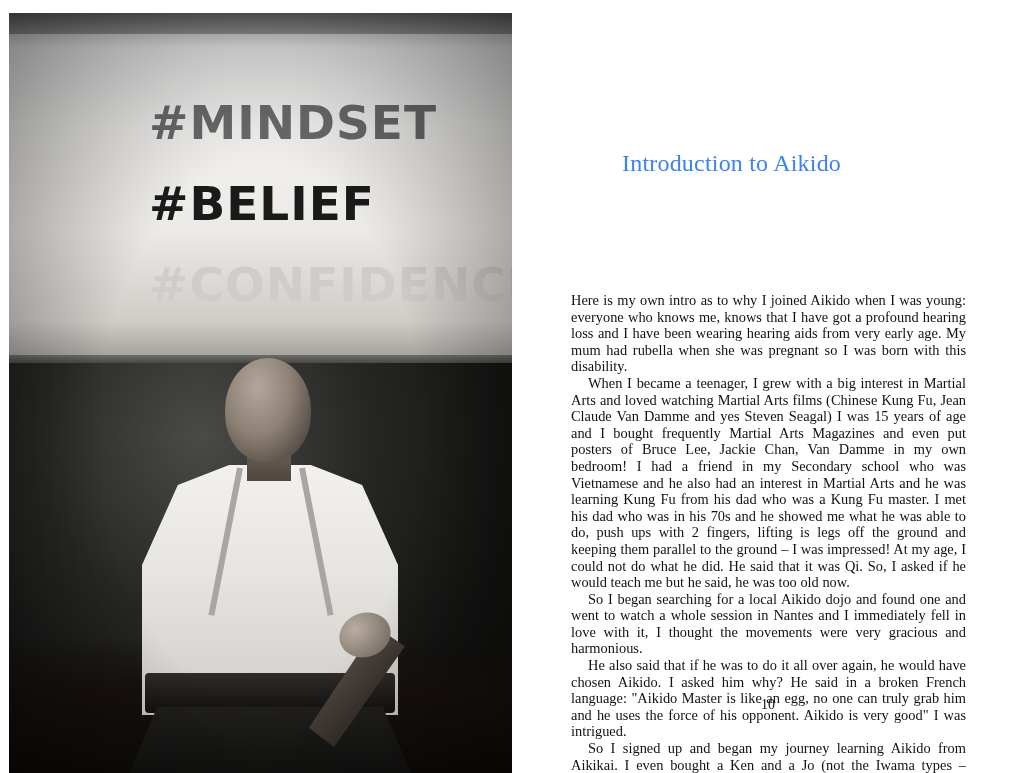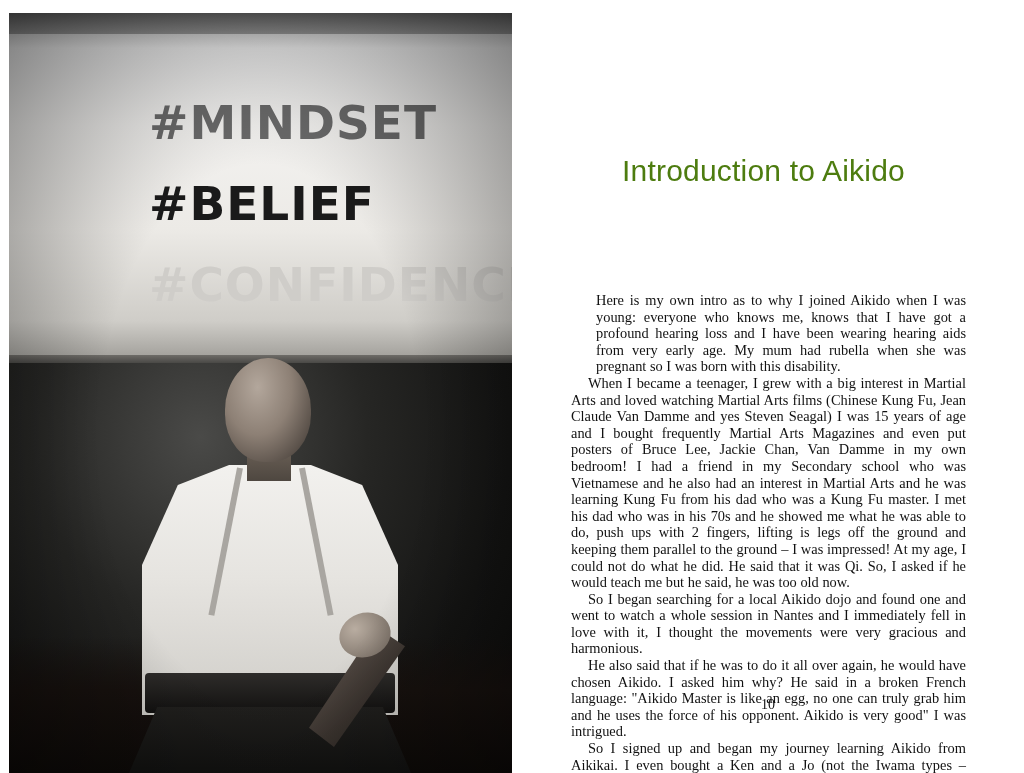--- a/index.html
+++ b/index.html
@@ -183,45 +183,44 @@
   .right-page {
     position: relative;
     width: 512px;
     height: 773px;
     background: #ffffff;
   }
   .chapter-title {
     position: absolute;
     left: 110px;
     top: 134px;
-    font-family: Liberation Sans, sans-serif;
-    font-size: 30px;
+    font-family: Liberation Serif, serif;
+    font-size: 24px;
     font-weight: 400;
-    color: #4d7c0f;
+    color: #3b82f6;
     letter-spacing: 0.2px;
   }
   .body-text {
     position: absolute;
     left: 59px;
     top: 292px;
     width: 395px;
     font-family: "Liberation Serif", serif;
     font-size: 14.4px;
     line-height: 16.6px;
     color: #111111;
     text-align: justify;
     hyphens: none;
   }
   .body-text p {
     margin: 0;
     text-indent: 17px;
   }
   .body-text p.first {
     text-indent: 0;
-    margin-left: 25px;
   }
   .folio {
     position: absolute;
     left: 0;
     top: 697px;
     width: 512px;
     text-align: center;
     font-family: "Liberation Serif", serif;
     font-size: 14px;
     color: #111;

